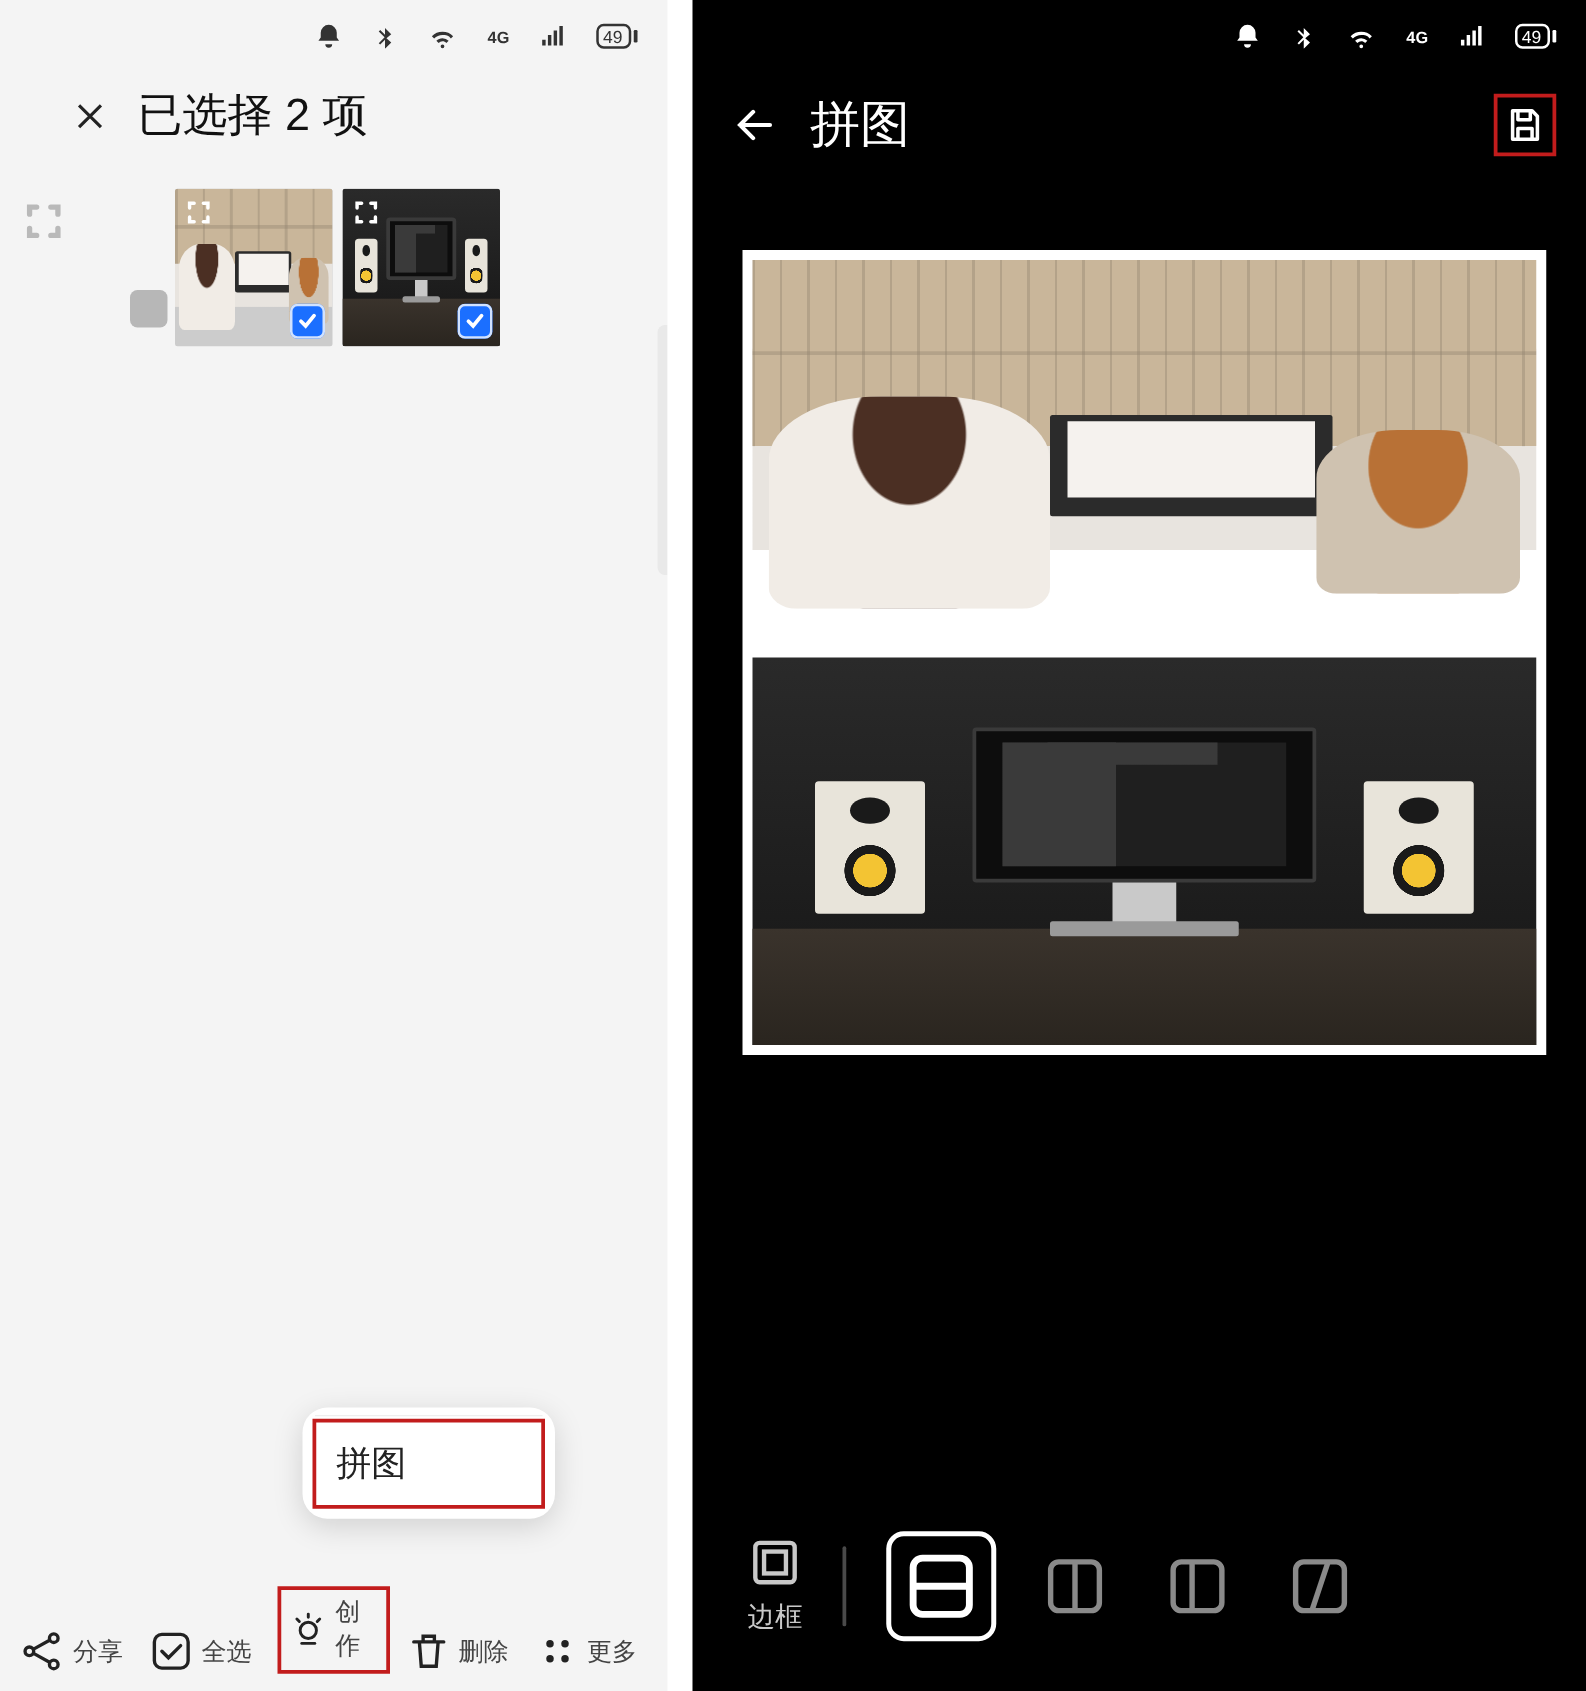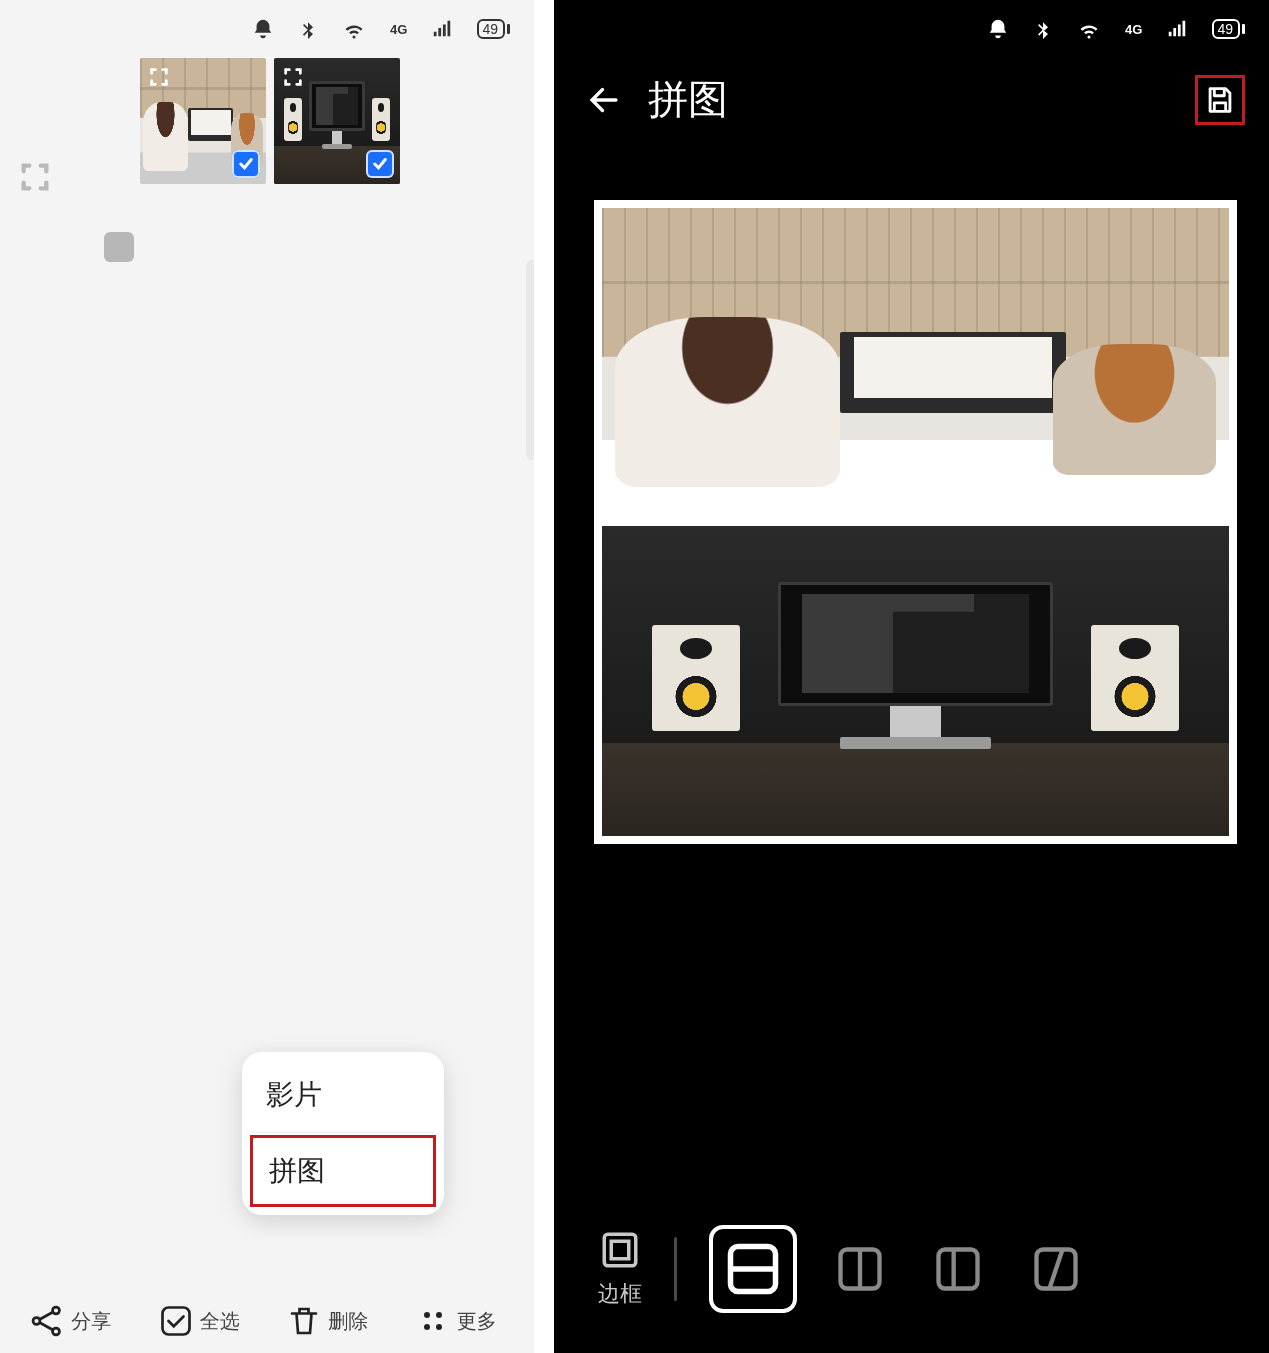--- a/index.html
+++ b/index.html
@@ -256,20 +256,28 @@
         </svg>
     </span>
     <span class="sb-icon">
       <span class="battery-pill">
           <span>49</span>
         </span>
         <span class="battery-tip"></span>
     </span>
   </div>
 
+  <div class="lp-header">
+    <div class="lp-close">
+      <svg viewBox="0 0 24 24" width="30" height="30" stroke="currentColor" stroke-width="2" fill="none">
+          <path d="M5 5l14 14M19 5L5 19"></path>
+        </svg>
+    </div>
+    <div class="lp-title">已选择 2 项</div>
+  </div>
 
   <span class="scan-chip">
     <svg viewBox="0 0 24 24" width="34" height="34" stroke="currentColor" stroke-width="3" fill="none" stroke-linecap="round">
         <path d="M4 8V4h4M20 8V4h-4M4 16v4h4M20 16v4h-4"></path>
       </svg>
   </span>
   <span class="grey-square"></span>
 
   <div class="thumbs">
     <div class="thumb">
@@ -307,41 +315,48 @@
         <svg viewBox="0 0 24 24" width="18" height="18" stroke="#fff" stroke-width="4" fill="none" stroke-linecap="round">
             <path d="M5 12l5 5 9-11"></path>
           </svg>
       </span>
     </div>
   </div>
 
   <div class="right-edge"></div>
 
   <div class="popup">
-    <div class="popup-item">影片</div>
     <div class="popup-divider"></div>
     <div class="popup-item highlight">拼图</div>
   </div>
 
   <div class="action-row">
     <div class="action-btn">
       <svg viewBox="0 0 24 24" stroke="#222" stroke-width="1.8" fill="none">
           <circle cx="5" cy="12" r="2.3"></circle>
           <circle cx="18" cy="5" r="2.3"></circle>
           <circle cx="18" cy="19" r="2.3"></circle>
           <path d="M7 11l9-5M7 13l9 5"></path>
         </svg>
       <span>分享</span>
     </div>
     <div class="action-btn">
       <svg viewBox="0 0 24 24" stroke="#222" stroke-width="1.8" fill="none">
           <rect x="3" y="3" width="18" height="18" rx="4"></rect>
           <path d="M7 12l3.5 3.5L17 9" stroke-linecap="round"></path>
         </svg>
       <span>全选</span>
+    </div>
+    <div class="action-btn boxed">
+      <svg viewBox="0 0 24 24" stroke="#222" stroke-width="1.8" fill="none">
+          <circle cx="12" cy="13" r="5"></circle>
+          <path d="M12 3v2M5 6l1.5 1.5M19 6l-1.5 1.5" stroke-linecap="round"></path>
+          <path d="M8 21h8" stroke-linecap="round"></path>
+        </svg>
+      <span>创作</span>
     </div>
     <div class="action-btn">
       <svg viewBox="0 0 24 24" stroke="#222" stroke-width="1.8" fill="none">
           <path d="M4 7h16M9 7V4h6v3M7 7l1 13h8l1-13" stroke-linecap="round"></path>
         </svg>
       <span>删除</span>
     </div>
     <div class="action-btn">
       <svg viewBox="0 0 24 24" fill="#222">
           <circle cx="8" cy="8" r="2"></circle>

